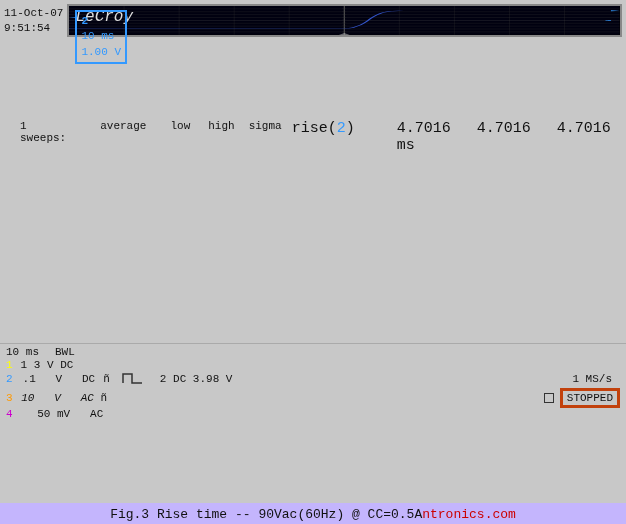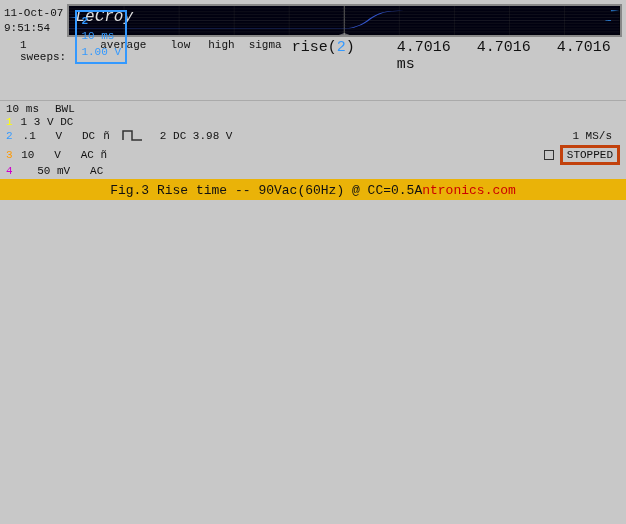--- a/index.html
+++ b/index.html
@@ -11,20 +11,21 @@
       font-size: 11px;
       overflow: hidden;
     }
 
     .outer-container {
       width: 626px;
       height: 524px;
       background: #c8c8c8;
       display: flex;
       flex-direction: column;
+      justify-content: space-between;
     }
 
     
     .top-section {
       display: flex;
       flex-direction: row;
       padding: 4px 4px 0 4px;
     }
 
     .timestamp-block {
@@ -114,21 +115,21 @@
       padding: 1px 4px;
       font-size: 11px;
       background: #c8c8c8;
     }
 
     .fig-caption {
       text-align: center;
       font-size: 13px;
       color: #111;
       padding: 4px 0 2px 0;
-      background: #eab308;
+      background: #c4b5fd;
     }
 
     .antronics {
       color: #cc0000;
     }
   </style>
 </head>
 <body>
 
 <div class="outer-container">
@@ -268,21 +269,21 @@
         </svg>
       </span>
       <span style="margin-left:4px;">2 DC 3.98 V</span>
 
       <span style="flex:1;"></span>
       <span style="margin-right:8px;">1 MS/s</span>
     </div>
     <div style="display:flex; justify-content:space-between; align-items:center;">
       <div>
         <span style="color:#ff9900;">3</span>
-        <span style="margin-left:2px;">10 &nbsp; V &nbsp; AC</span>
+        <span style="margin-left:2px;font-style:italic;">10 &nbsp; V &nbsp; AC</span>
         <span>ñ</span>
       </div>
       <div style="display:flex;align-items:center;gap:6px;">
         <span style="display:inline-block;width:10px;height:10px;border:1px solid #333;background:#c8c8c8;"></span>
         <span class="stopped-badge">STOPPED</span>
       </div>
     </div>
     <div>
       <span style="color:#cc00cc;">4</span>
       <span style="margin-left:18px;">50 mV &nbsp; AC</span>

